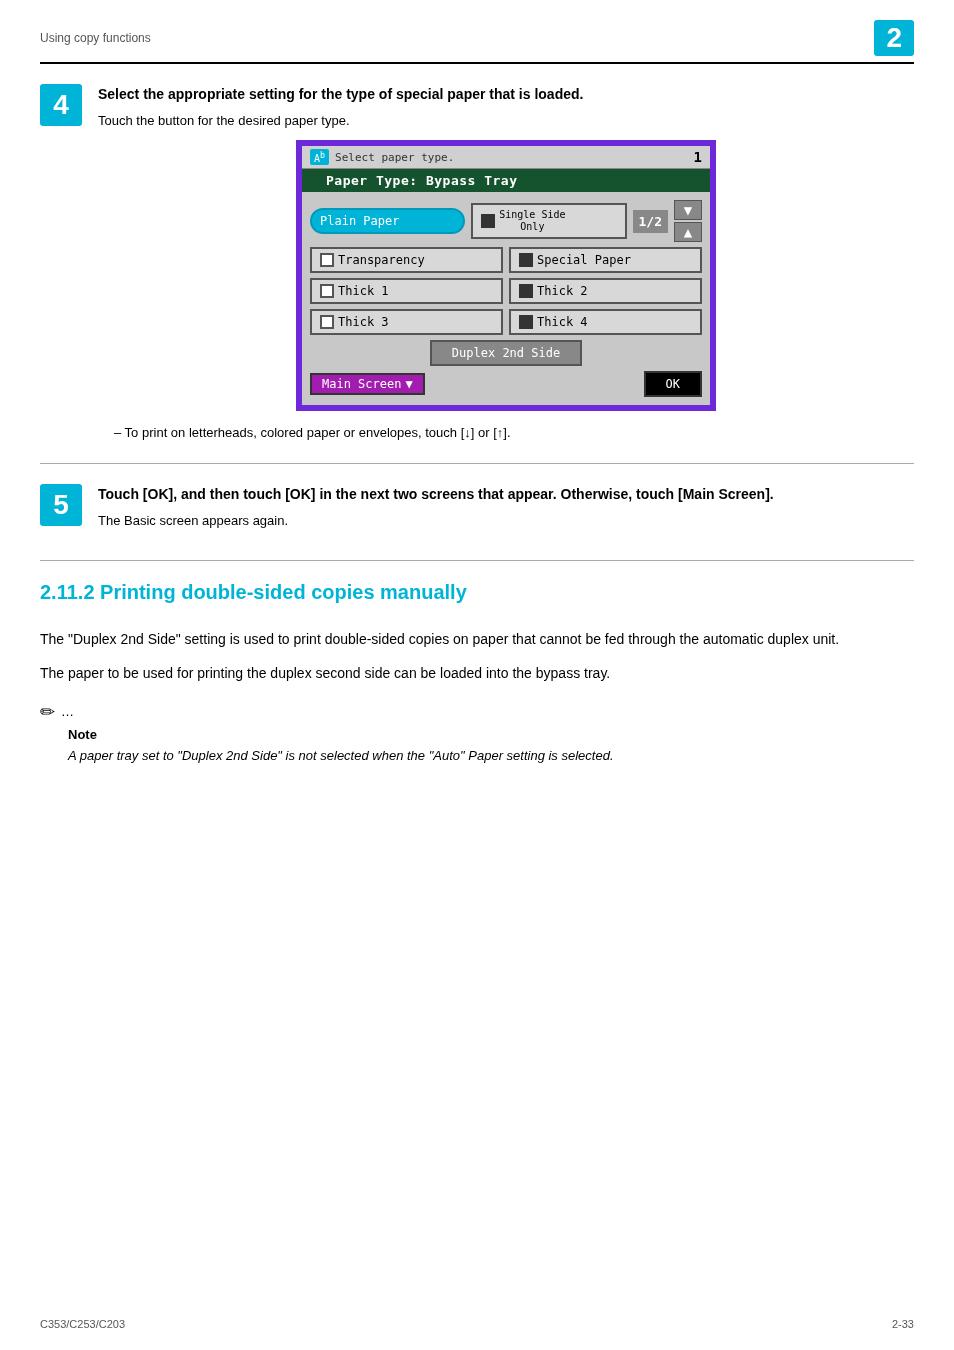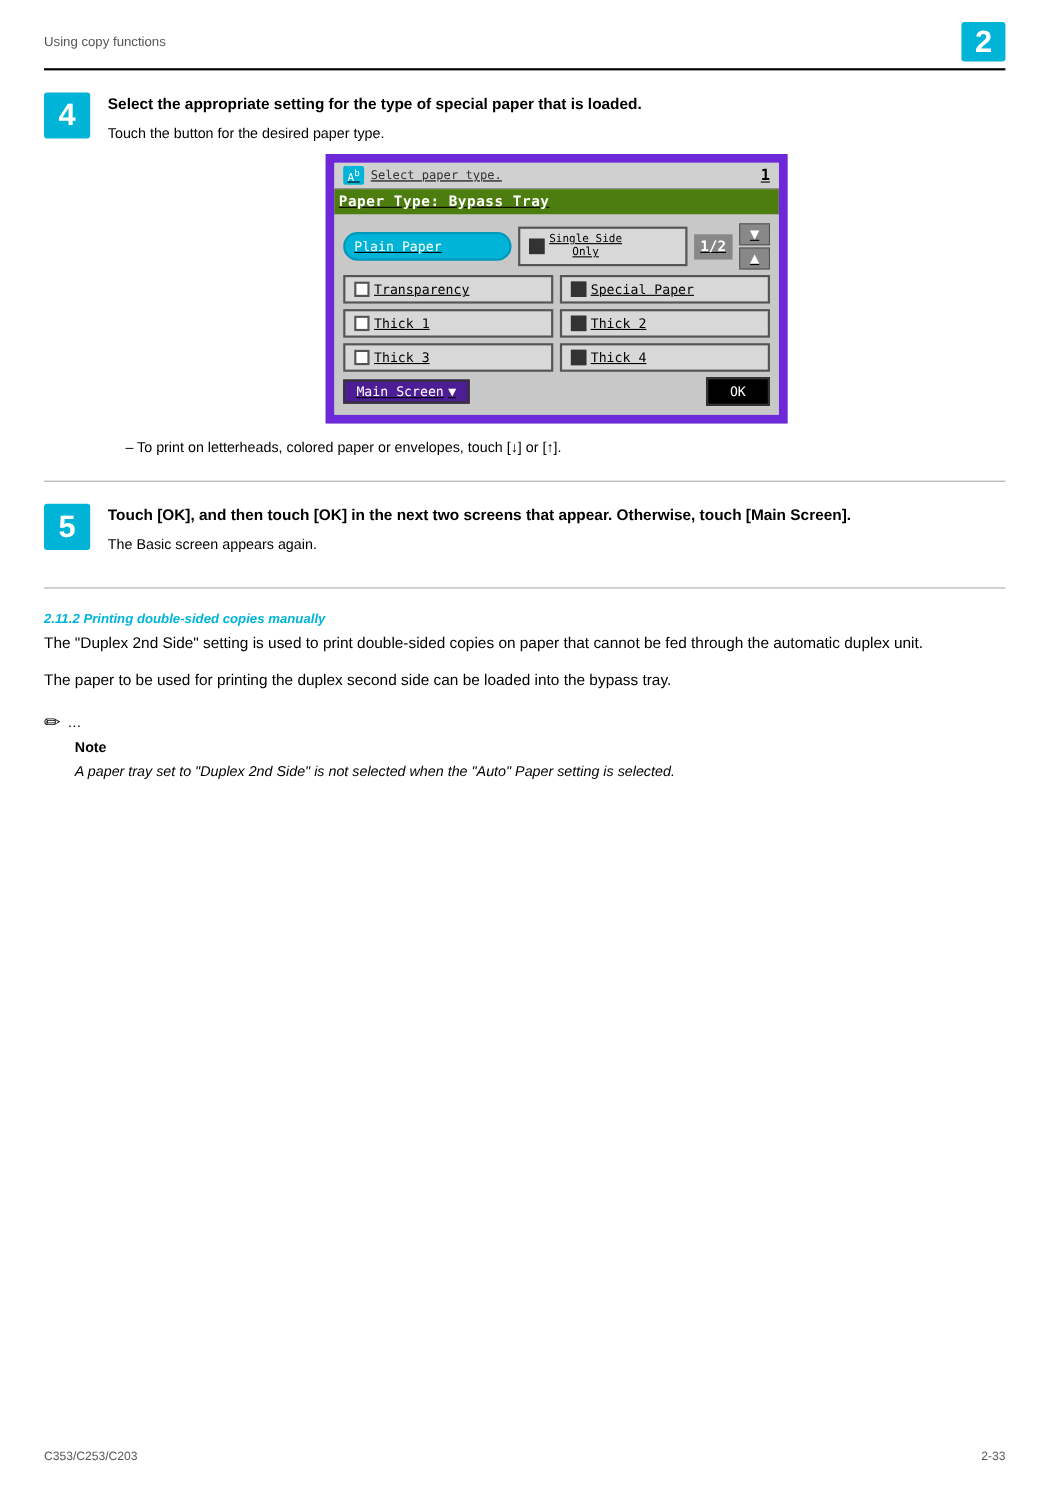--- a/index.html
+++ b/index.html
@@ -81,27 +81,26 @@
       line-height: 1.5;
     }
 
     .step-sub-text {
       font-size: 13px;
       margin-bottom: 12px;
     }
 
     
     .machine-panel {
-      border: 8px solid #6d28d9;
+      border: 6px solid #6d28d9;
       background: #c8c8c8;
       width: 420px;
       margin: 0 auto 12px auto;
       font-family: monospace;
       font-size: 12px;
-      text-decoration: underline;
     }
 
     .machine-title-bar {
       background: #d0d0d0;
       display: flex;
       justify-content: space-between;
       align-items: center;
       padding: 3px 8px;
       border-bottom: 1px solid #888;
     }
@@ -121,23 +120,23 @@
       padding: 1px 4px;
       border-radius: 2px;
     }
 
     .machine-title-num {
       font-size: 14px;
       font-weight: bold;
     }
 
     .machine-paper-type-bar {
-      background: #4d7c0f;
-      color: #fff;
-      padding: 4px 4px;
+      background: #14532d;
+      color: #fff;
+      padding: 4px 24px;
       font-size: 13px;
       font-weight: bold;
       letter-spacing: 0.5px;
     }
 
     .machine-body {
       padding: 8px;
       background: #c8c8c8;
     }
 
@@ -226,21 +225,21 @@
       text-align: center;
     }
 
     .machine-footer-row {
       display: flex;
       justify-content: space-between;
       align-items: center;
     }
 
     .machine-main-screen-btn {
-      background: #4c1d95;
+      background: #a21caf;
       color: #fff;
       font-size: 12px;
       padding: 2px 10px;
       border: 2px solid #333;
       display: flex;
       align-items: center;
       gap: 4px;
       cursor: pointer;
     }
 
@@ -264,24 +263,23 @@
     
     .section-divider {
       border: none;
       border-top: 1px solid #aaa;
       margin: 20px 0;
     }
 
     
     .section-heading {
       color: #00b4d8;
-      font-size: 12px;
-      font-weight: bold;
-      margin-bottom: 4px;
-      font-style: italic;
+      font-size: 20px;
+      font-weight: bold;
+      margin-bottom: 24px;
     }
 
     .section-body-text {
       font-size: 14px;
       line-height: 1.6;
       margin-bottom: 12px;
     }
 
     
     .note-block {
@@ -405,20 +403,23 @@
             <div class="machine-btn">
               <span class="btn-checkbox"></span>
               <span>Thick 3</span>
             </div>
             <div class="machine-btn">
               <span class="btn-checkbox filled"></span>
               <span>Thick 4</span>
             </div>
           </div>
 
+          <div class="machine-duplex-row">
+            <div class="machine-duplex-btn">Duplex 2nd Side</div>
+          </div>
 
           <div class="machine-footer-row">
             <div class="machine-main-screen-btn">
               <span>Main Screen</span>
               <span>▼</span>
             </div>
             <div class="machine-ok-btn">OK</div>
           </div>
 
         </div>

